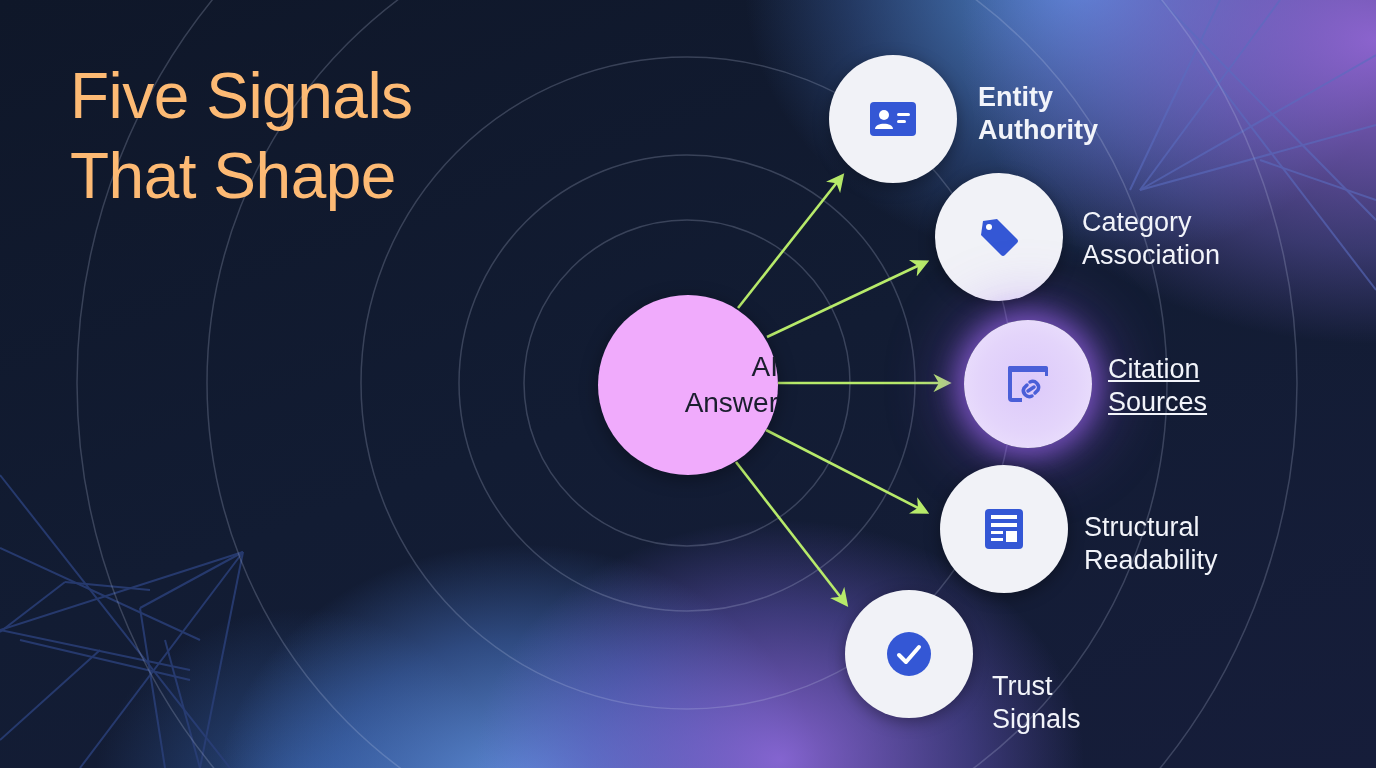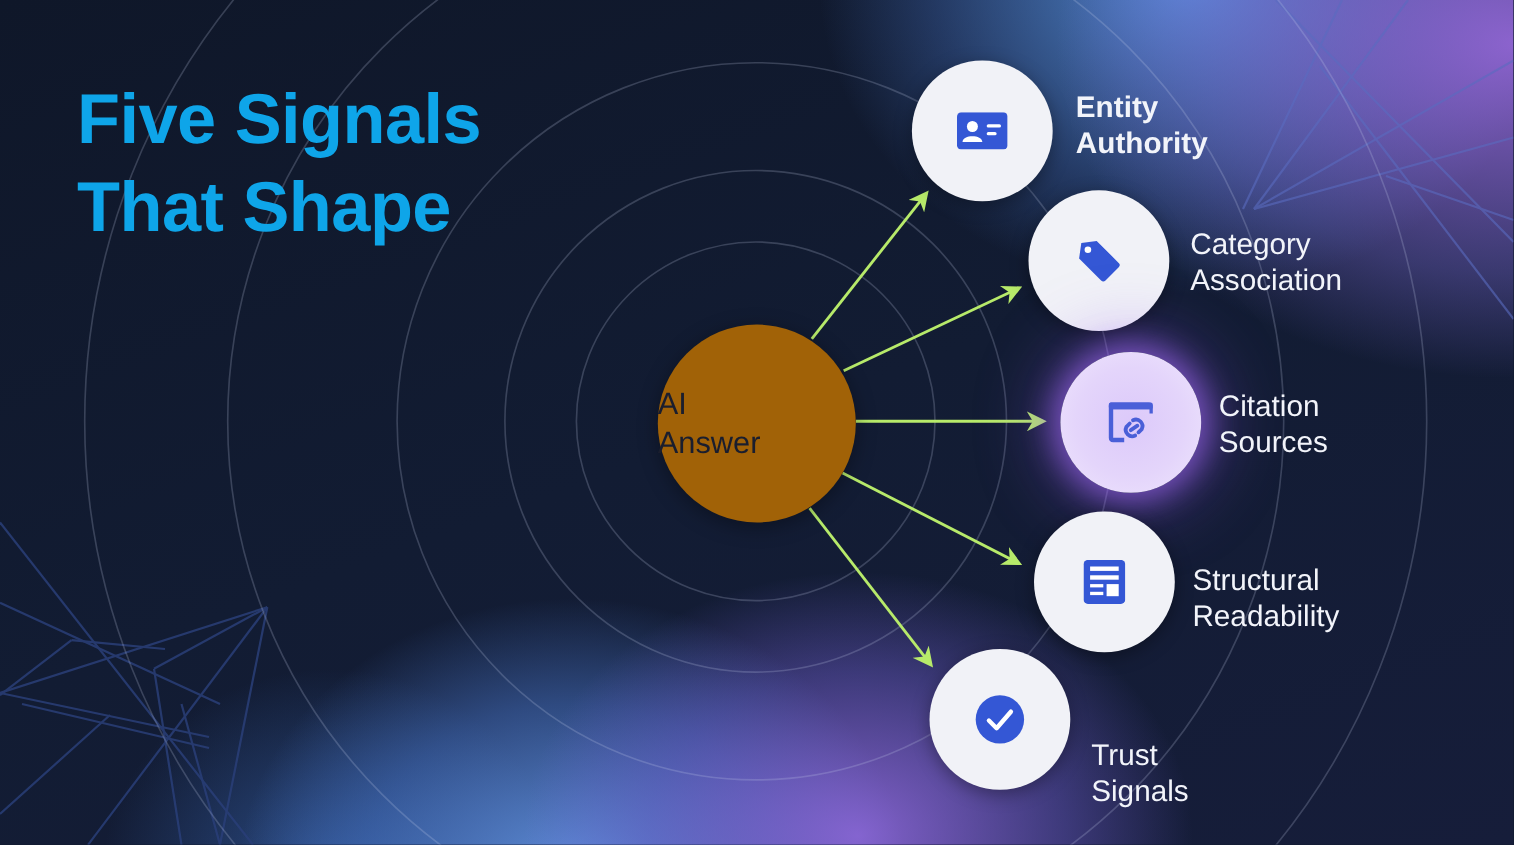--- a/index.html
+++ b/index.html
@@ -15,36 +15,36 @@
         radial-gradient(ellipse 520px 380px at 1376px 40px, rgba(160,110,230,0.85), rgba(130,110,220,0.35) 55%, rgba(0,0,0,0) 80%),
         radial-gradient(ellipse 420px 360px at 1080px -20px, rgba(90,150,230,0.9), rgba(80,130,220,0.3) 55%, rgba(0,0,0,0) 80%),
         radial-gradient(ellipse 380px 300px at 780px 760px, rgba(150,110,230,0.85), rgba(120,100,220,0.4) 50%, rgba(0,0,0,0) 80%),
         radial-gradient(ellipse 380px 320px at 520px 800px, rgba(100,150,230,0.95), rgba(80,130,220,0.45) 50%, rgba(0,0,0,0) 80%),
         radial-gradient(ellipse 260px 240px at 300px 800px, rgba(60,110,190,0.6), rgba(0,0,0,0) 80%),
         linear-gradient(160deg, #0f1729 0%, #121c33 50%, #161d3a 100%);
     }
     .overlay { position: absolute; inset: 0; }
     .title {
       position: absolute;
-      left: 70px; top: 68px;
-      color: #0ea5e9;
+      left: 70px; top: 56px;
+      color: #fdba74;
       font-family: "Liberation Sans", sans-serif;
-      font-weight: 700;
+      font-weight: 400;
       font-size: 64px;
       line-height: 80px;
       letter-spacing: -0.5px;
     }
     .title div { white-space: nowrap; }
     .hub {
       position: absolute;
       left: 598px; top: 295px;
       width: 180px; height: 180px;
       border-radius: 50%;
-      background: #a16207;
-      display: flex; flex-direction: column; align-items: flex-start; justify-content: center;
+      background: #f0abfc;
+      display: flex; flex-direction: column; align-items: flex-end; justify-content: center;
       color: #1a1e2e;
       font-size: 28px;
       line-height: 36px;
       box-shadow: 0 4px 18px rgba(0,0,0,0.35);
     }
     .node {
       position: absolute;
       width: 128px; height: 128px;
       border-radius: 50%;
       background: #f1f2f7;
@@ -156,21 +156,21 @@
 
 <div class="node highlight" style="left:964px; top:320px;">
   <svg width="44" height="40" viewBox="0 0 44 40">
     <path d="M4 2 H38 Q42 2 42 6 V12 H39 V8 H6 V34 H16 V38 H6 Q2 38 2 34 V6 Q2 2 4 2 Z" fill="#4a5fd8"></path>
     <rect x="2" y="2" width="40" height="6" rx="2" fill="#4a5fd8"></rect>
     <path d="M24 18 a6 6 0 0 1 8 8 l-3 3" stroke="#4a5fd8" stroke-width="3.5" fill="none" stroke-linecap="round"></path>
     <path d="M26 32 a6 6 0 0 1 -8 -8 l3 -3" stroke="#4a5fd8" stroke-width="3.5" fill="none" stroke-linecap="round"></path>
     <line x1="22" y1="27" x2="28" y2="23" stroke="#4a5fd8" stroke-width="3.5" stroke-linecap="round"></line>
   </svg>
 </div>
-<div class="label" style="left:1108px; top:353px;">
+<div class="label" style="left:1108px; top:353px;text-decoration:underline;">
   <div>Citation</div>
   <div>Sources</div>
 </div>
 
 <div class="node" style="left:940px; top:465px;">
   <svg width="38" height="40" viewBox="0 0 38 40">
     <rect x="0" y="0" width="38" height="40" rx="4" fill="#3457d5"></rect>
     <rect x="6" y="6" width="26" height="4" fill="#ffffff"></rect>
     <rect x="6" y="14" width="26" height="4" fill="#ffffff"></rect>
     <rect x="6" y="22" width="12" height="3" fill="#ffffff"></rect>

